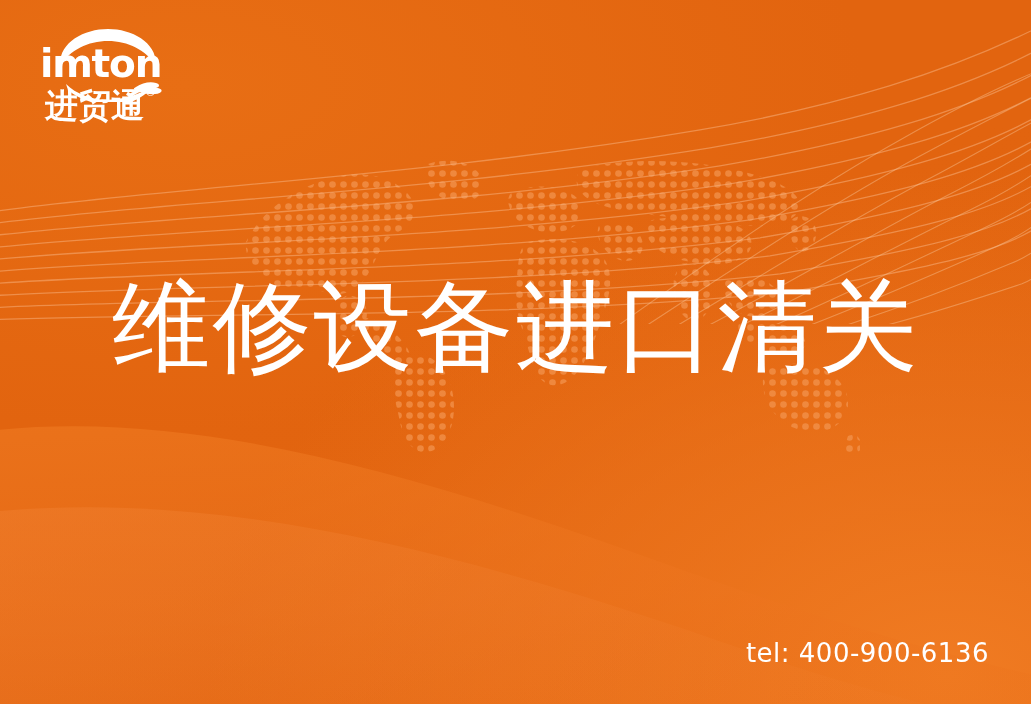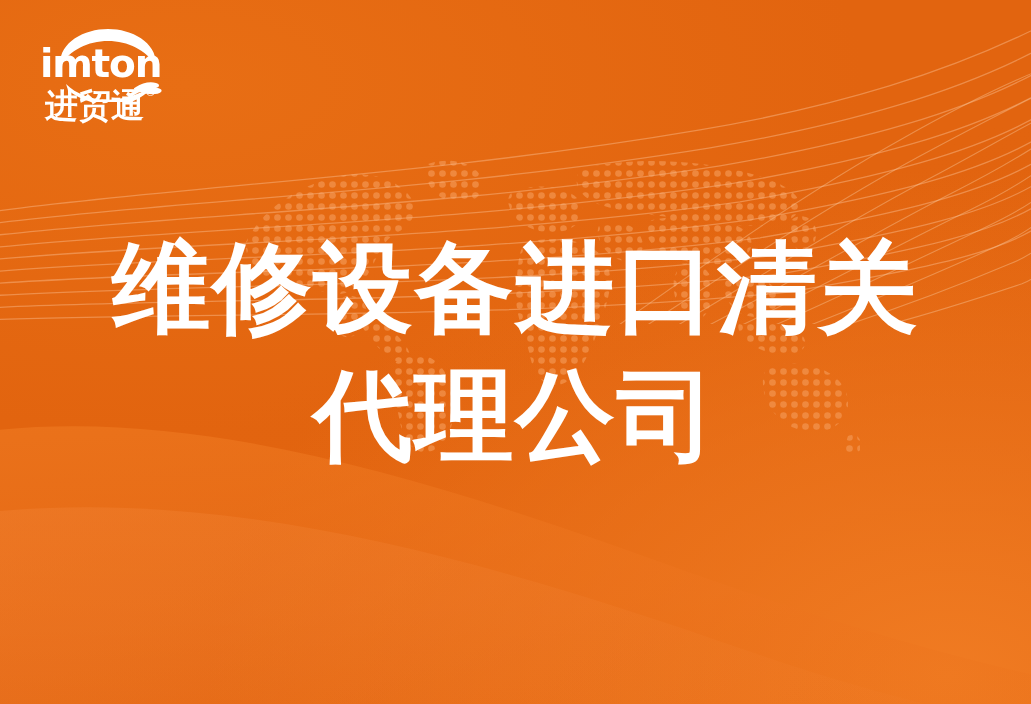--- a/index.html
+++ b/index.html
@@ -125,25 +125,26 @@
     position:absolute;
     left:0;
     top:224px;
     width:1031px;
     text-align:center;
     color:#ffffff;
   }
   .headline-line{
     font-family:"DejaVu Sans","Liberation Sans",sans-serif;
     font-size:99px;
-    font-weight:700;
+    font-weight:400;
     line-height:128px;
     letter-spacing:2px;
     color:#ffffff;
     white-space:nowrap;
+    margin-top:39px;
   }
 
   
   .tel{
     position:absolute;
     right:42px;
     bottom:36px;
     font-family:"DejaVu Sans","Liberation Sans",sans-serif;
     font-size:26px;
     font-weight:400;
@@ -287,17 +288,17 @@
                  C124 62 127 64 125 66 C122 69 112 69 104 66 C98 64 96 63 100 61 Z" fill="#ffffff"></path>
       </g>
     </svg>
     <div class="logo-text">
       <span class="logo-latin">imton</span><span class="logo-cn">进贸通</span><span class="logo-reg">®</span>
     </div>
   </div>
 
   <div class="headline">
     <div class="headline-line">维修设备进口清关</div>
-    <div class="headline-line">代理公司</div>
   </div>
 
+  <div class="tel">tel: 400-900-6136</div>
 
 </div>
 
 </body></html>

